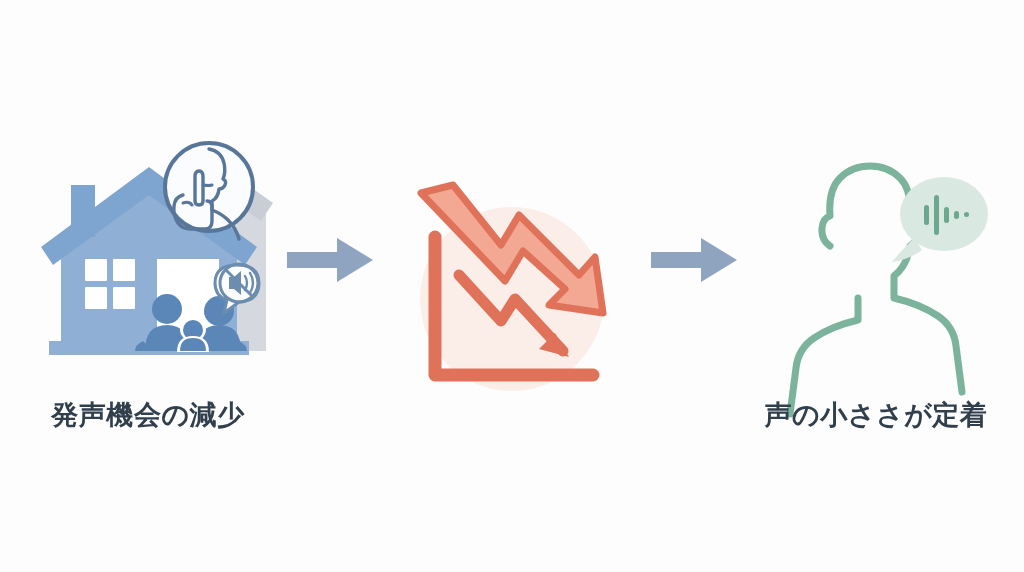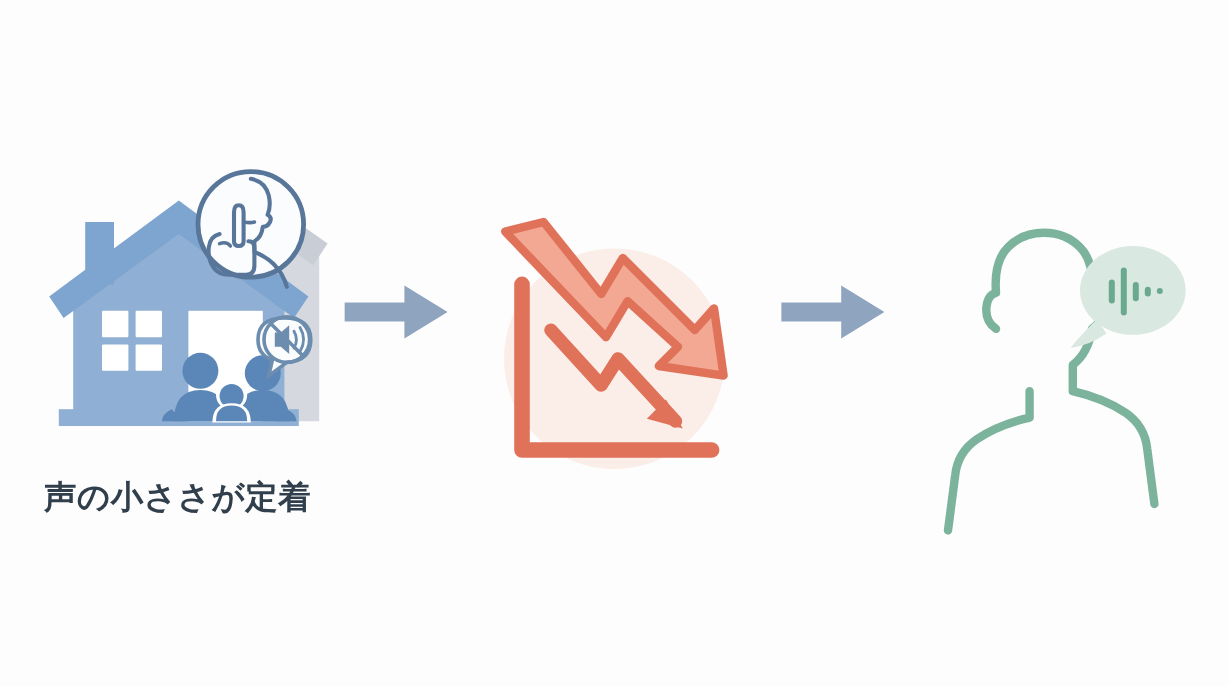--- a/index.html
+++ b/index.html
@@ -147,21 +147,21 @@
             <path d="M206 134 l0 12 l5 0 l7 6 l0 -24 l-7 6 z" fill="#6c8dae"></path>
 
             <path d="M222 133 q4 7 0 14" fill="none" stroke="#6c8dae" stroke-width="2.4" stroke-linecap="round"></path>
             <path d="M227 130 q6 10 0 20" fill="none" stroke="#6c8dae" stroke-width="2.4" stroke-linecap="round"></path>
 
             <circle cx="216" cy="140" r="19" fill="none" stroke="#6c8dae" stroke-width="3"></circle>
             <line x1="203" y1="127" x2="229" y2="153" stroke="#6c8dae" stroke-width="3" stroke-linecap="round"></line>
           </g>
         </svg>
       </div>
-      <div class="stage-label">声の小ささが定着</div>
+      <div class="stage-label">発声機会の減少</div>
     </div>
 
     <div class="connector">
       <svg width="86" height="48" viewBox="0 0 86 48" aria-hidden="true">
         <g fill="#8fa4bf">
           <path d="M0 16 L50 16 L50 2 L86 24 L50 46 L50 32 L0 32 Z"></path>
         </g>
       </svg>
     </div>
 
@@ -224,16 +224,17 @@
 
           <g fill="#6aa890">
             <rect x="166" y="53" width="5" height="20" rx="2.5"></rect>
             <rect x="176" y="43" width="5" height="40" rx="2.5"></rect>
             <rect x="186" y="55" width="5" height="16" rx="2.5"></rect>
             <rect x="196" y="59" width="5" height="8" rx="2.5"></rect>
             <rect x="206" y="60" width="5" height="5" rx="2.5"></rect>
           </g>
         </svg>
       </div>
+      <div class="stage-label">声の小ささが定着</div>
     </div>
 
   </div>
 </div>
 
 </body></html>

